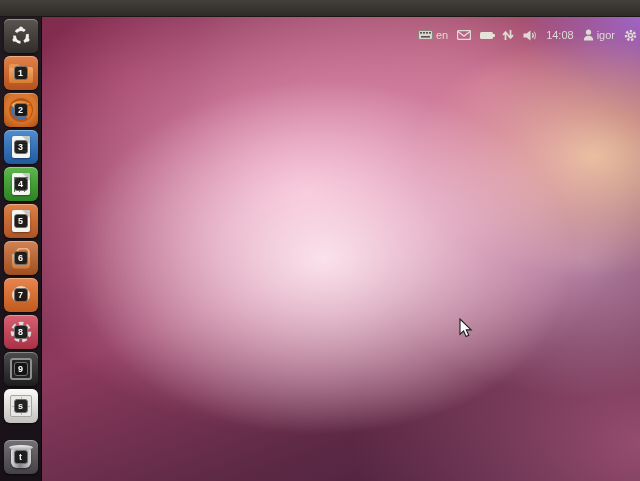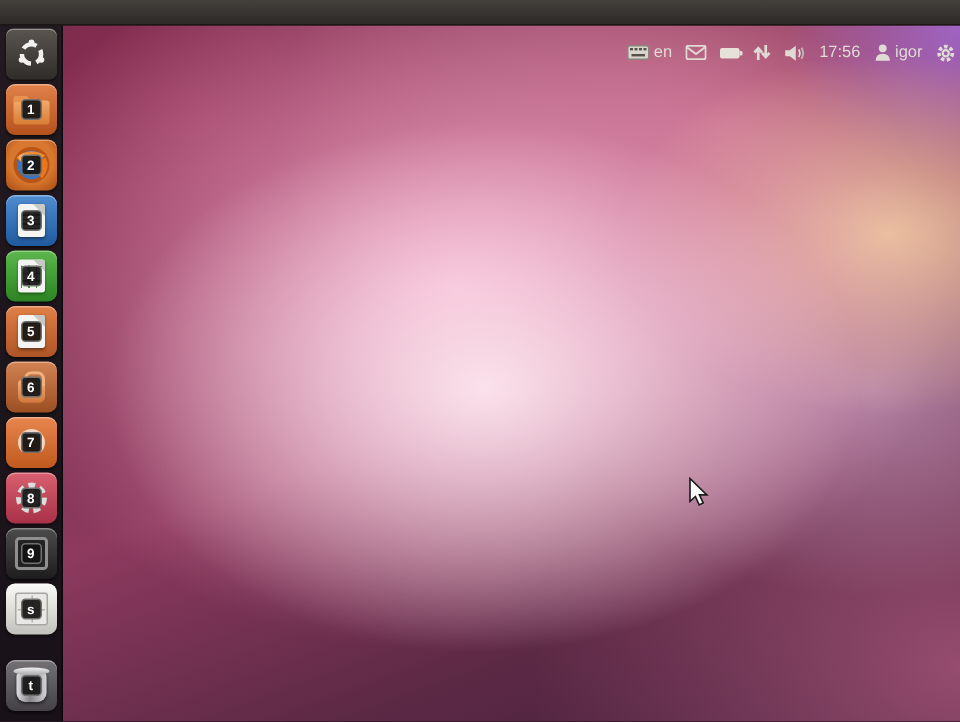--- a/index.html
+++ b/index.html
@@ -174,21 +174,21 @@
 
     <span class="ind">
       <svg width="14" height="11" viewBox="0 0 14 11">
         <path d="M0.5 3.5 H3.5 L7.5 0.5 V10.5 L3.5 7.5 H0.5 Z" fill="#dfdbd4"></path>
         <path d="M9.5 3 Q11 5.5 9.5 8" fill="none" stroke="#dfdbd4" stroke-width="1.2"></path>
         <path d="M11.3 1.8 Q13.6 5.5 11.3 9.2" fill="none" stroke="#bfbbb4" stroke-width="1.2"></path>
       </svg>
     </span>
 
     <span class="ind">
-      <span>17:56</span>
+      <span>14:08</span>
     </span>
 
     <span class="ind">
       <svg width="11" height="12" viewBox="0 0 11 12">
         <circle cx="5.5" cy="3.2" r="2.6" fill="#dfdbd4"></circle>
         <path d="M0.8 11.5 Q0.8 6.8 5.5 6.8 Q10.2 6.8 10.2 11.5 Z" fill="#dfdbd4"></path>
       </svg>
       <span>igor</span>
     </span>
 

